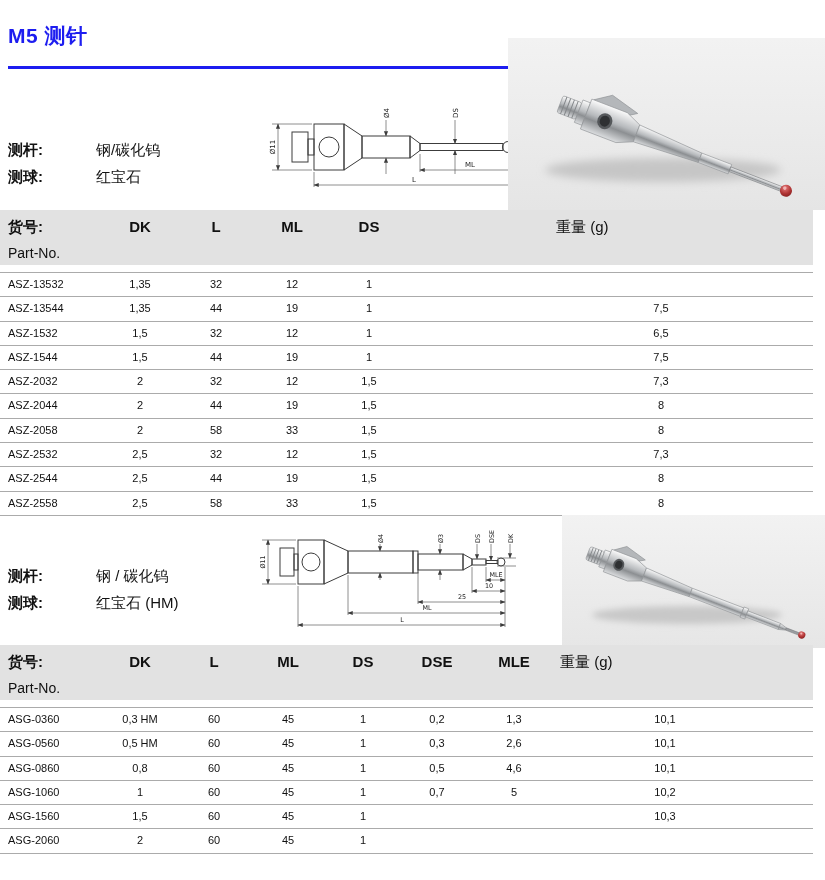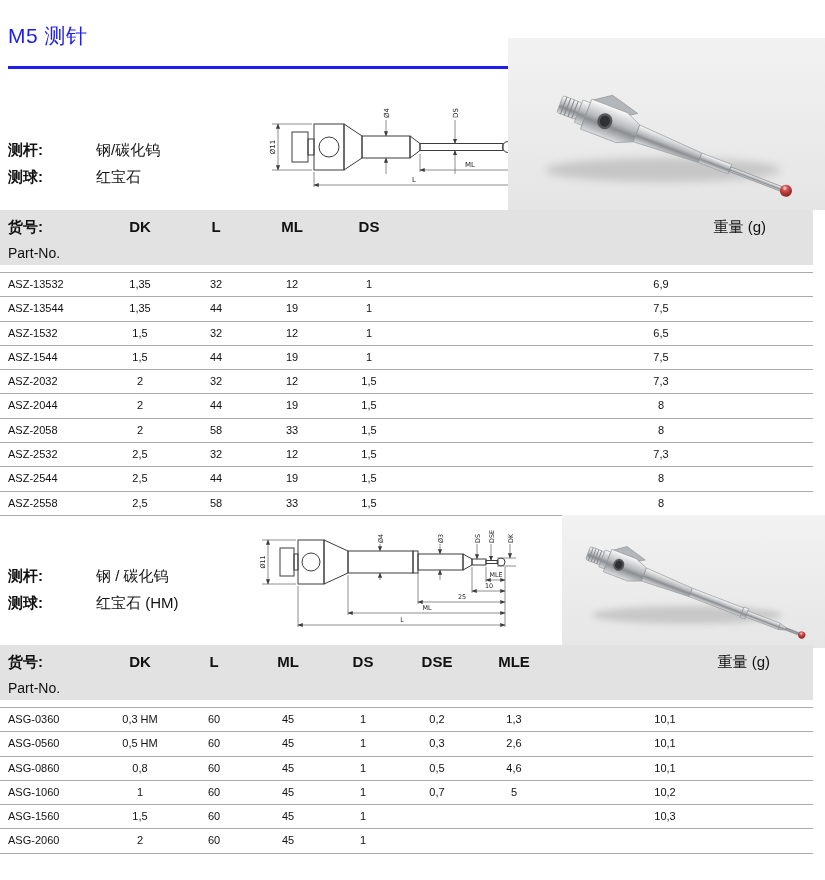--- a/index.html
+++ b/index.html
@@ -7,37 +7,37 @@
     --header_bg:#e2e2e2;
     --row_border:#ababab;
     --ruby:#a92e2e;
   }
   *{margin:0;padding:0;box-sizing:border-box;}
   html,body{background:#fff;}
   .page{
     position:relative;width:825px;height:880px;background:#fff;overflow:hidden;
     font-family:"Liberation Sans","DejaVu Sans",sans-serif;color:#111;
   }
-  .title{position:absolute;left:8px;top:22px;font-size:21px;font-weight:400;color:var(--accent);letter-spacing:.5px;}
+  .title{position:absolute;left:8px;top:22px;font-size:21px;font-weight:700;color:var(--accent);letter-spacing:.5px;}
   .rule{position:absolute;left:8px;width:810px;top:66px;height:3px;background:var(--accent);}
   .specs{position:absolute;left:8px;width:250px;font-size:15px;}
   .specs .srow{line-height:27px;display:flex;}
   .specs .slabel{font-weight:bold;width:88px;}
   .specs1{top:136px;}
   .specs2{top:562px;}
   .band{position:absolute;left:0;width:813px;height:55px;background:var(--header_bg);}
   .band1{top:210px;}
   .band2{top:645px;}
   .grid1{display:grid;grid-template-columns:100px 80px 72px 80px 74px 150px 210px 1fr;}
   .grid2{display:grid;grid-template-columns:100px 80px 68px 80px 70px 78px 76px 8px 210px 1fr;}
   .band .hpart{padding:8px 0 8px 8px;}
   .band .hcn{font-size:15px;font-weight:bold;line-height:18px;}
   .band .hen{font-size:14px;font-weight:normal;margin-top:9px;line-height:16px;}
   .band .hcol{padding-top:8px;font-size:15px;font-weight:bold;text-align:center;line-height:18px;}
-  .band .hweight{padding-top:8px;font-size:15px;font-weight:normal;text-align:right;line-height:18px;}
+  .band .hweight{padding-top:8px;font-size:15px;font-weight:normal;text-align:left;line-height:18px;}
   .tbody{position:absolute;left:0;width:813px;border-top:1px solid var(--row_border);}
   .tbody1{top:272px;}
   .tbody2{top:707px;}
   .trow{height:24.3px;border-bottom:1px solid var(--row_border);font-size:11px;}
   .trow .cell{line-height:23px;white-space:nowrap;}
   .trow .part{padding-left:8px;text-align:left;}
   .trow .num,.trow .weight{text-align:center;}
   .dwg{position:absolute;}
   .dwg1{left:250px;top:98px;}
   .dwg2{left:248px;top:518px;}
@@ -171,21 +171,20 @@
 
   <div class="tbody tbody1">
 
   <div class="trow grid1">
       <div class="cell part">ASZ-13532</div>
       <div class="cell num">1,35</div>
       <div class="cell num">32</div>
       <div class="cell num">12</div>
       <div class="cell num">1</div>
       <div class="cell"></div>
-      <div class="cell weight">6,9</div>
     </div>
       <div class="trow grid1">
       <div class="cell part">ASZ-13544</div>
       <div class="cell num">1,35</div>
       <div class="cell num">44</div>
       <div class="cell num">19</div>
       <div class="cell num">1</div>
       <div class="cell"></div>
       <div class="cell weight">7,5</div>
     </div>

